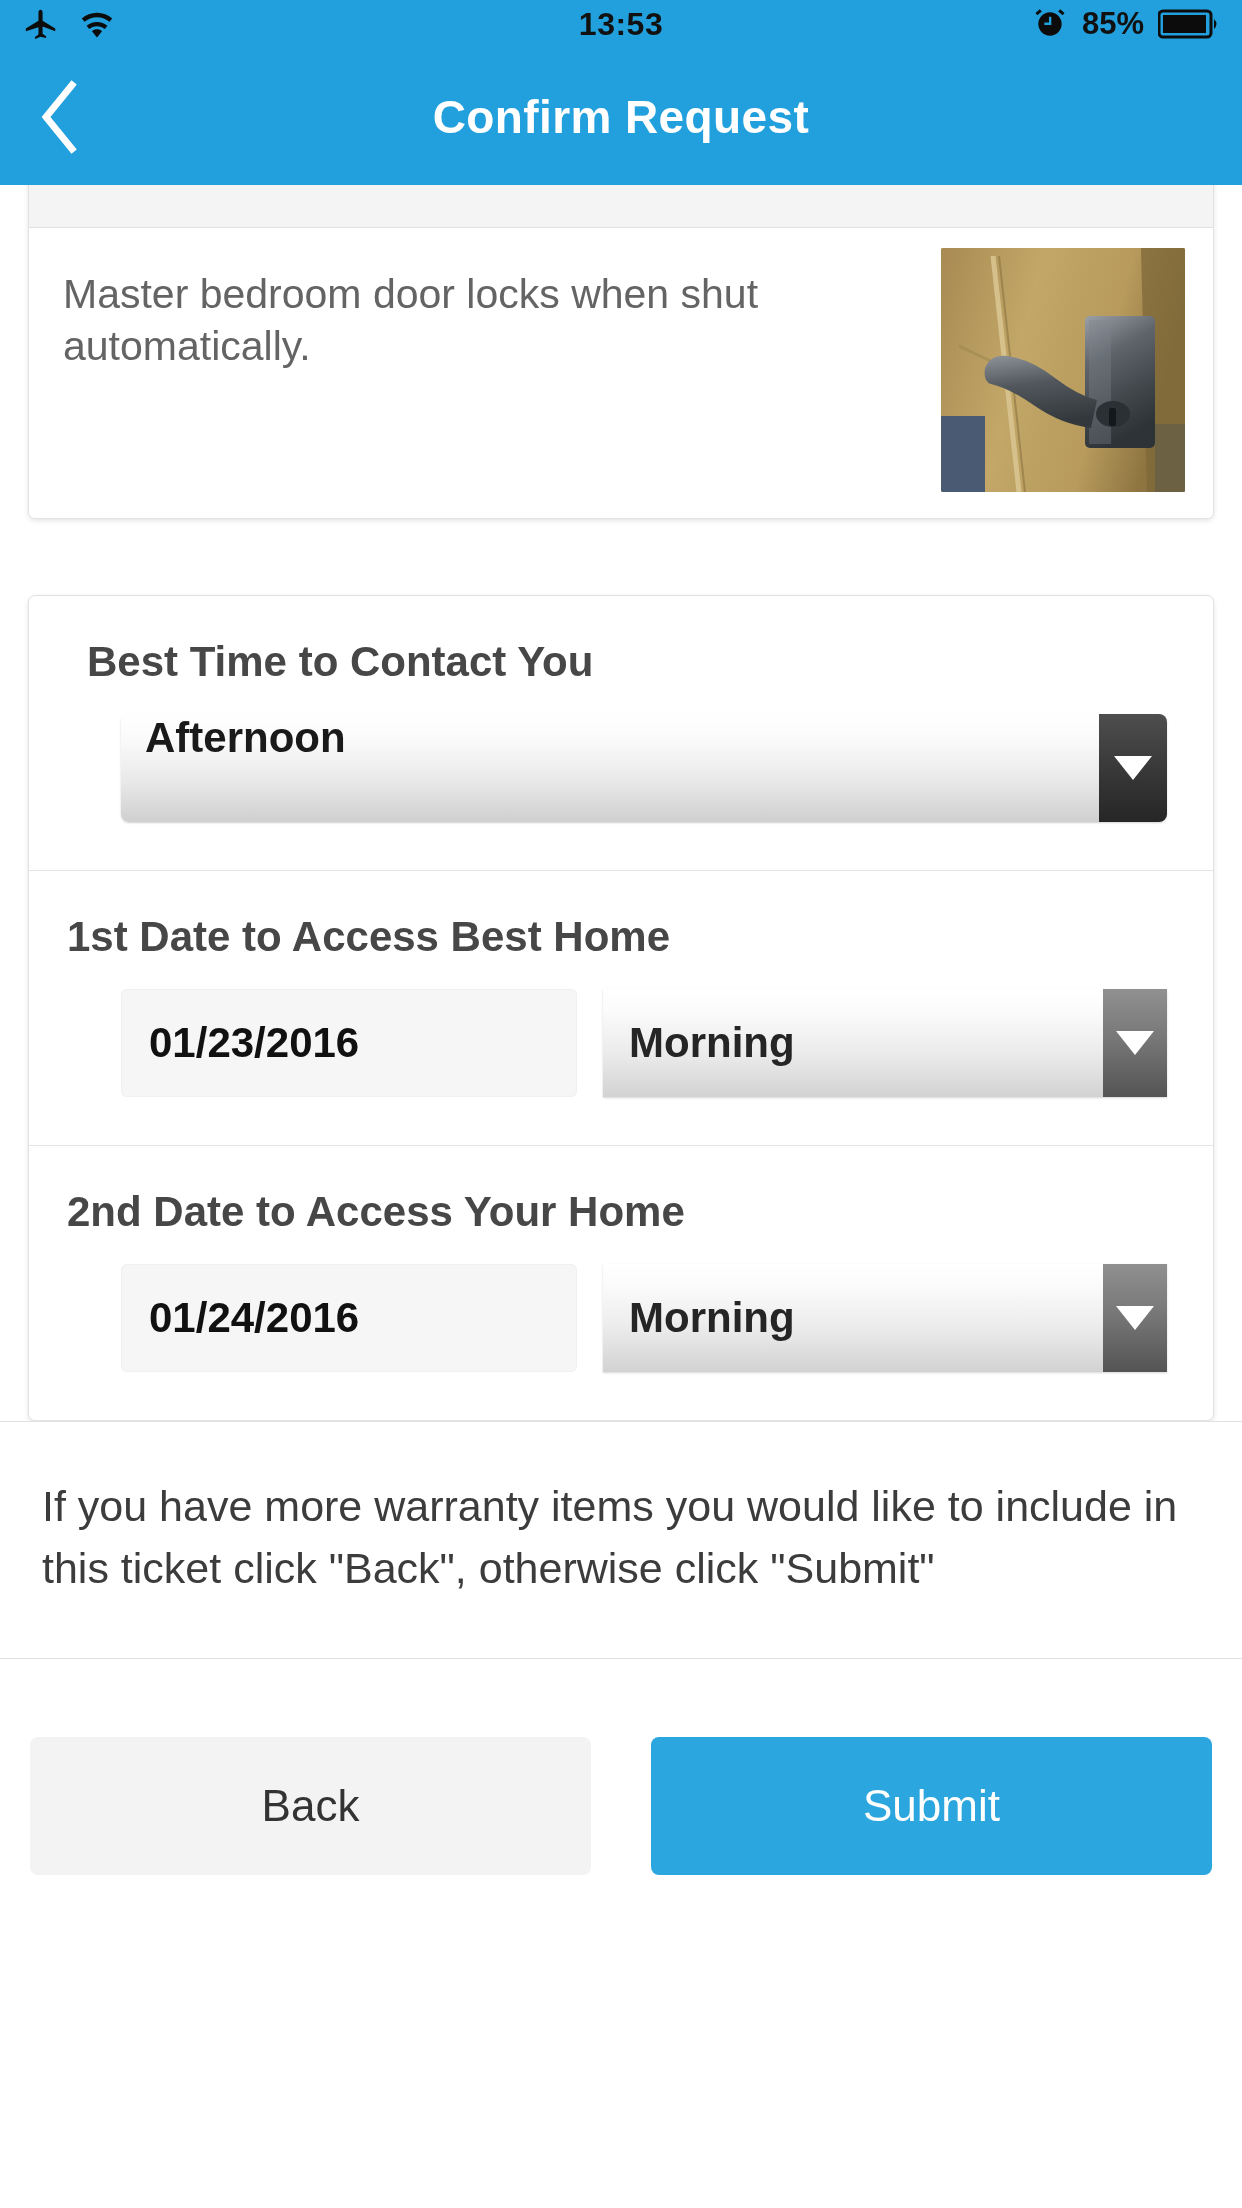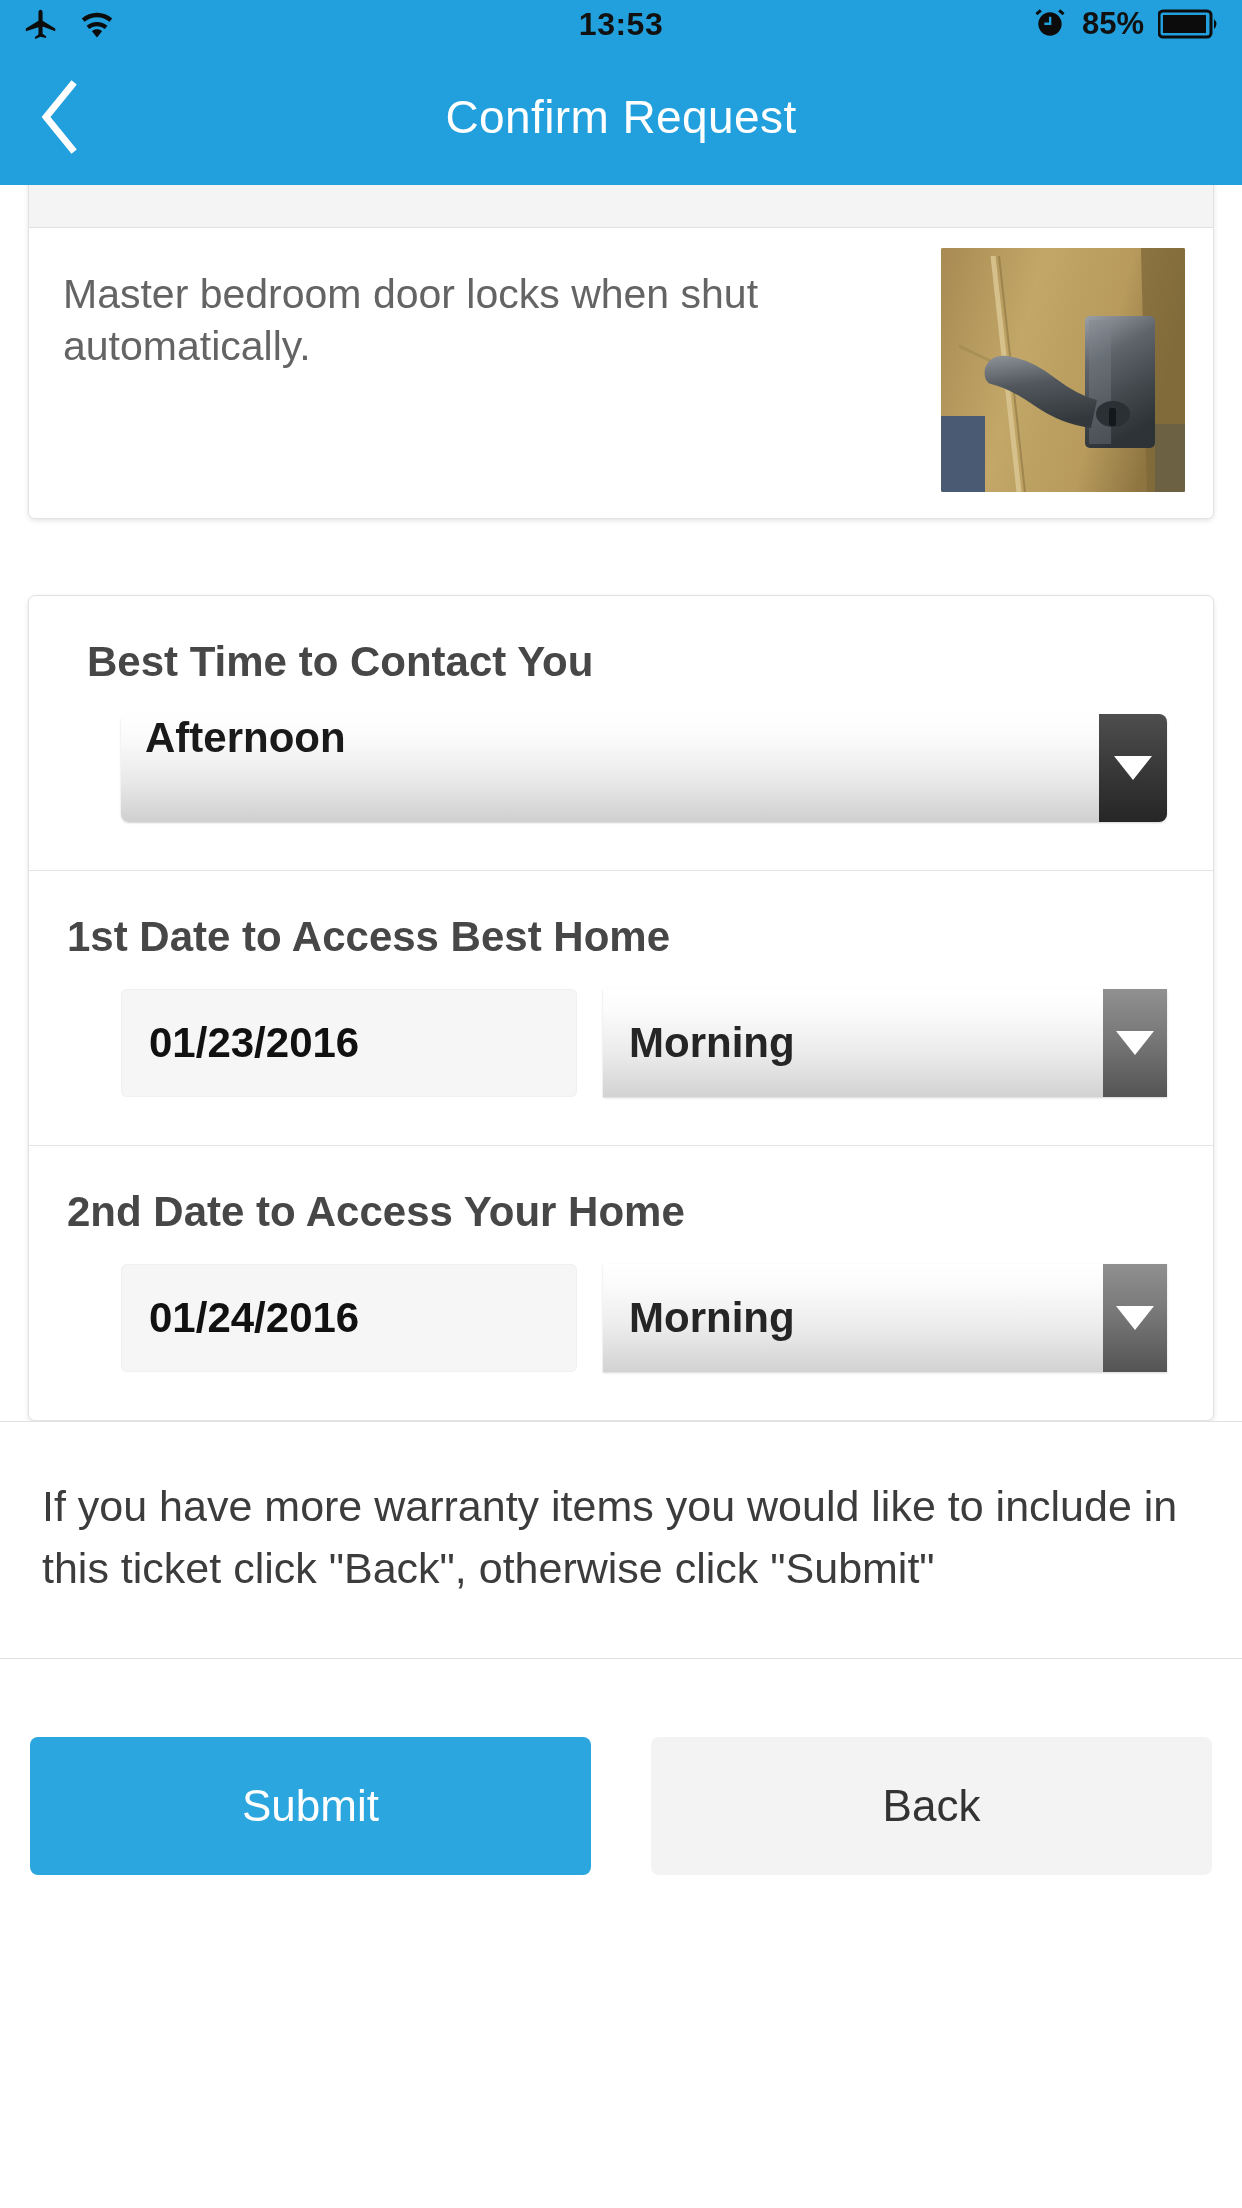--- a/index.html
+++ b/index.html
@@ -42,21 +42,21 @@
     position:absolute; left:0; top:0; bottom:0;
     width:120px;
     display:flex; align-items:center; justify-content:center;
     cursor:pointer;
   }
   .nav-title{
     flex:1;
     text-align:center;
     color:#ffffff;
     font-size:46px;
-    font-weight:normal;
+    font-weight:bold;
     letter-spacing:0.4px;
   }
 
   
   .scroll-body{
     position:relative;
     width:1242px;
     height:2023px;
     background:#ffffff;
     overflow:hidden;
@@ -363,17 +363,17 @@
         </div>
       </div>
     </div>
   </div>
 
   <div class="note-band">
     <div class="note-text">If you have more warranty items you would like to include in this ticket click "Back", otherwise click "Submit"</div>
   </div>
 
   <div class="btn-bar">
+    <button class="btn btn-secondary">Back</button>
     <button class="btn btn-primary">Submit</button>
-    <button class="btn btn-secondary">Back</button>
   </div>
 
 </div>
 
 </body></html>

